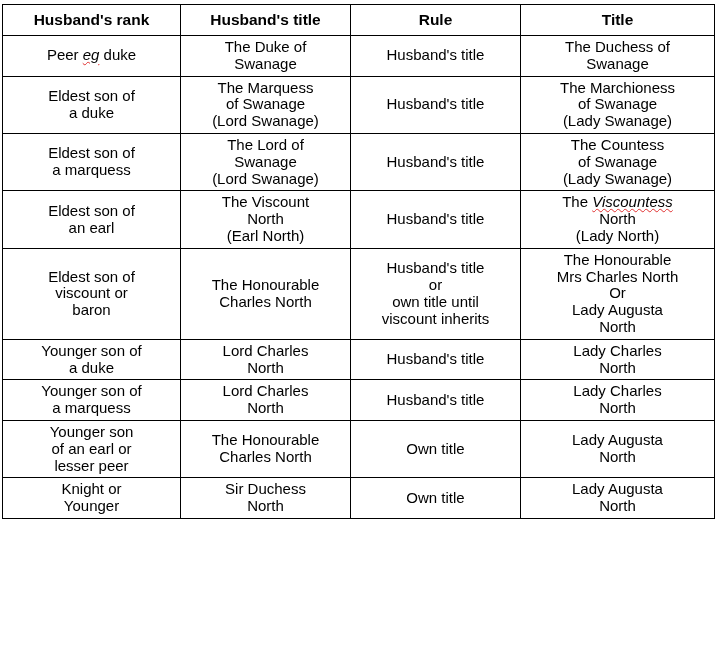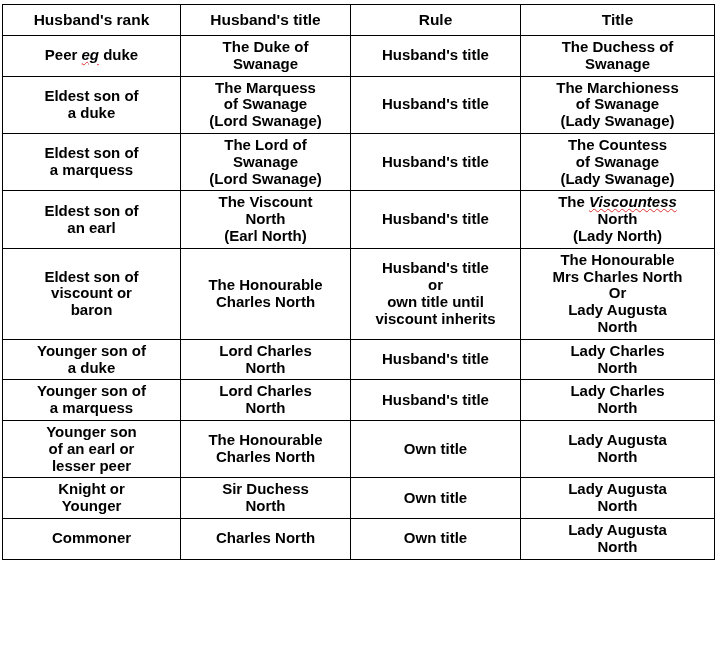--- a/index.html
+++ b/index.html
@@ -32,21 +32,21 @@
     vertical-align: middle;
     padding: 3px 2px;
     line-height: 1.12;
   }
   table.ranks th {
     font-weight: bold;
     font-size: 15.5px;
     height: 24px;
   }
   table.ranks td {
-    font-weight: bold;
+    font-weight: normal;
     font-size: 15px;
     margin-top: 28px;
   }
   col.c0 { width: 178px; }
   col.c1 { width: 170px; }
   col.c2 { width: 170px; }
   col.c3 { width: 194px; }
 
   .cell-lines span {
     display: block;
@@ -311,38 +311,15 @@
               <span>Own title</span>
             </div>
           </td>
           <td>
             <div class="cell-lines">
               <span>Lady Augusta</span>
               <span>North</span>
             </div>
           </td>
         </tr>
-        <tr>
-          <td>
-            <div class="cell-lines">
-              <span>Commoner</span>
-            </div>
-          </td>
-          <td>
-            <div class="cell-lines">
-              <span>Charles North</span>
-            </div>
-          </td>
-          <td>
-            <div class="cell-lines">
-              <span>Own title</span>
-            </div>
-          </td>
-          <td>
-            <div class="cell-lines">
-              <span>Lady Augusta</span>
-              <span>North</span>
-            </div>
-          </td>
-        </tr>
       </tbody>
   </table>
 </div>
 
 </body></html>

